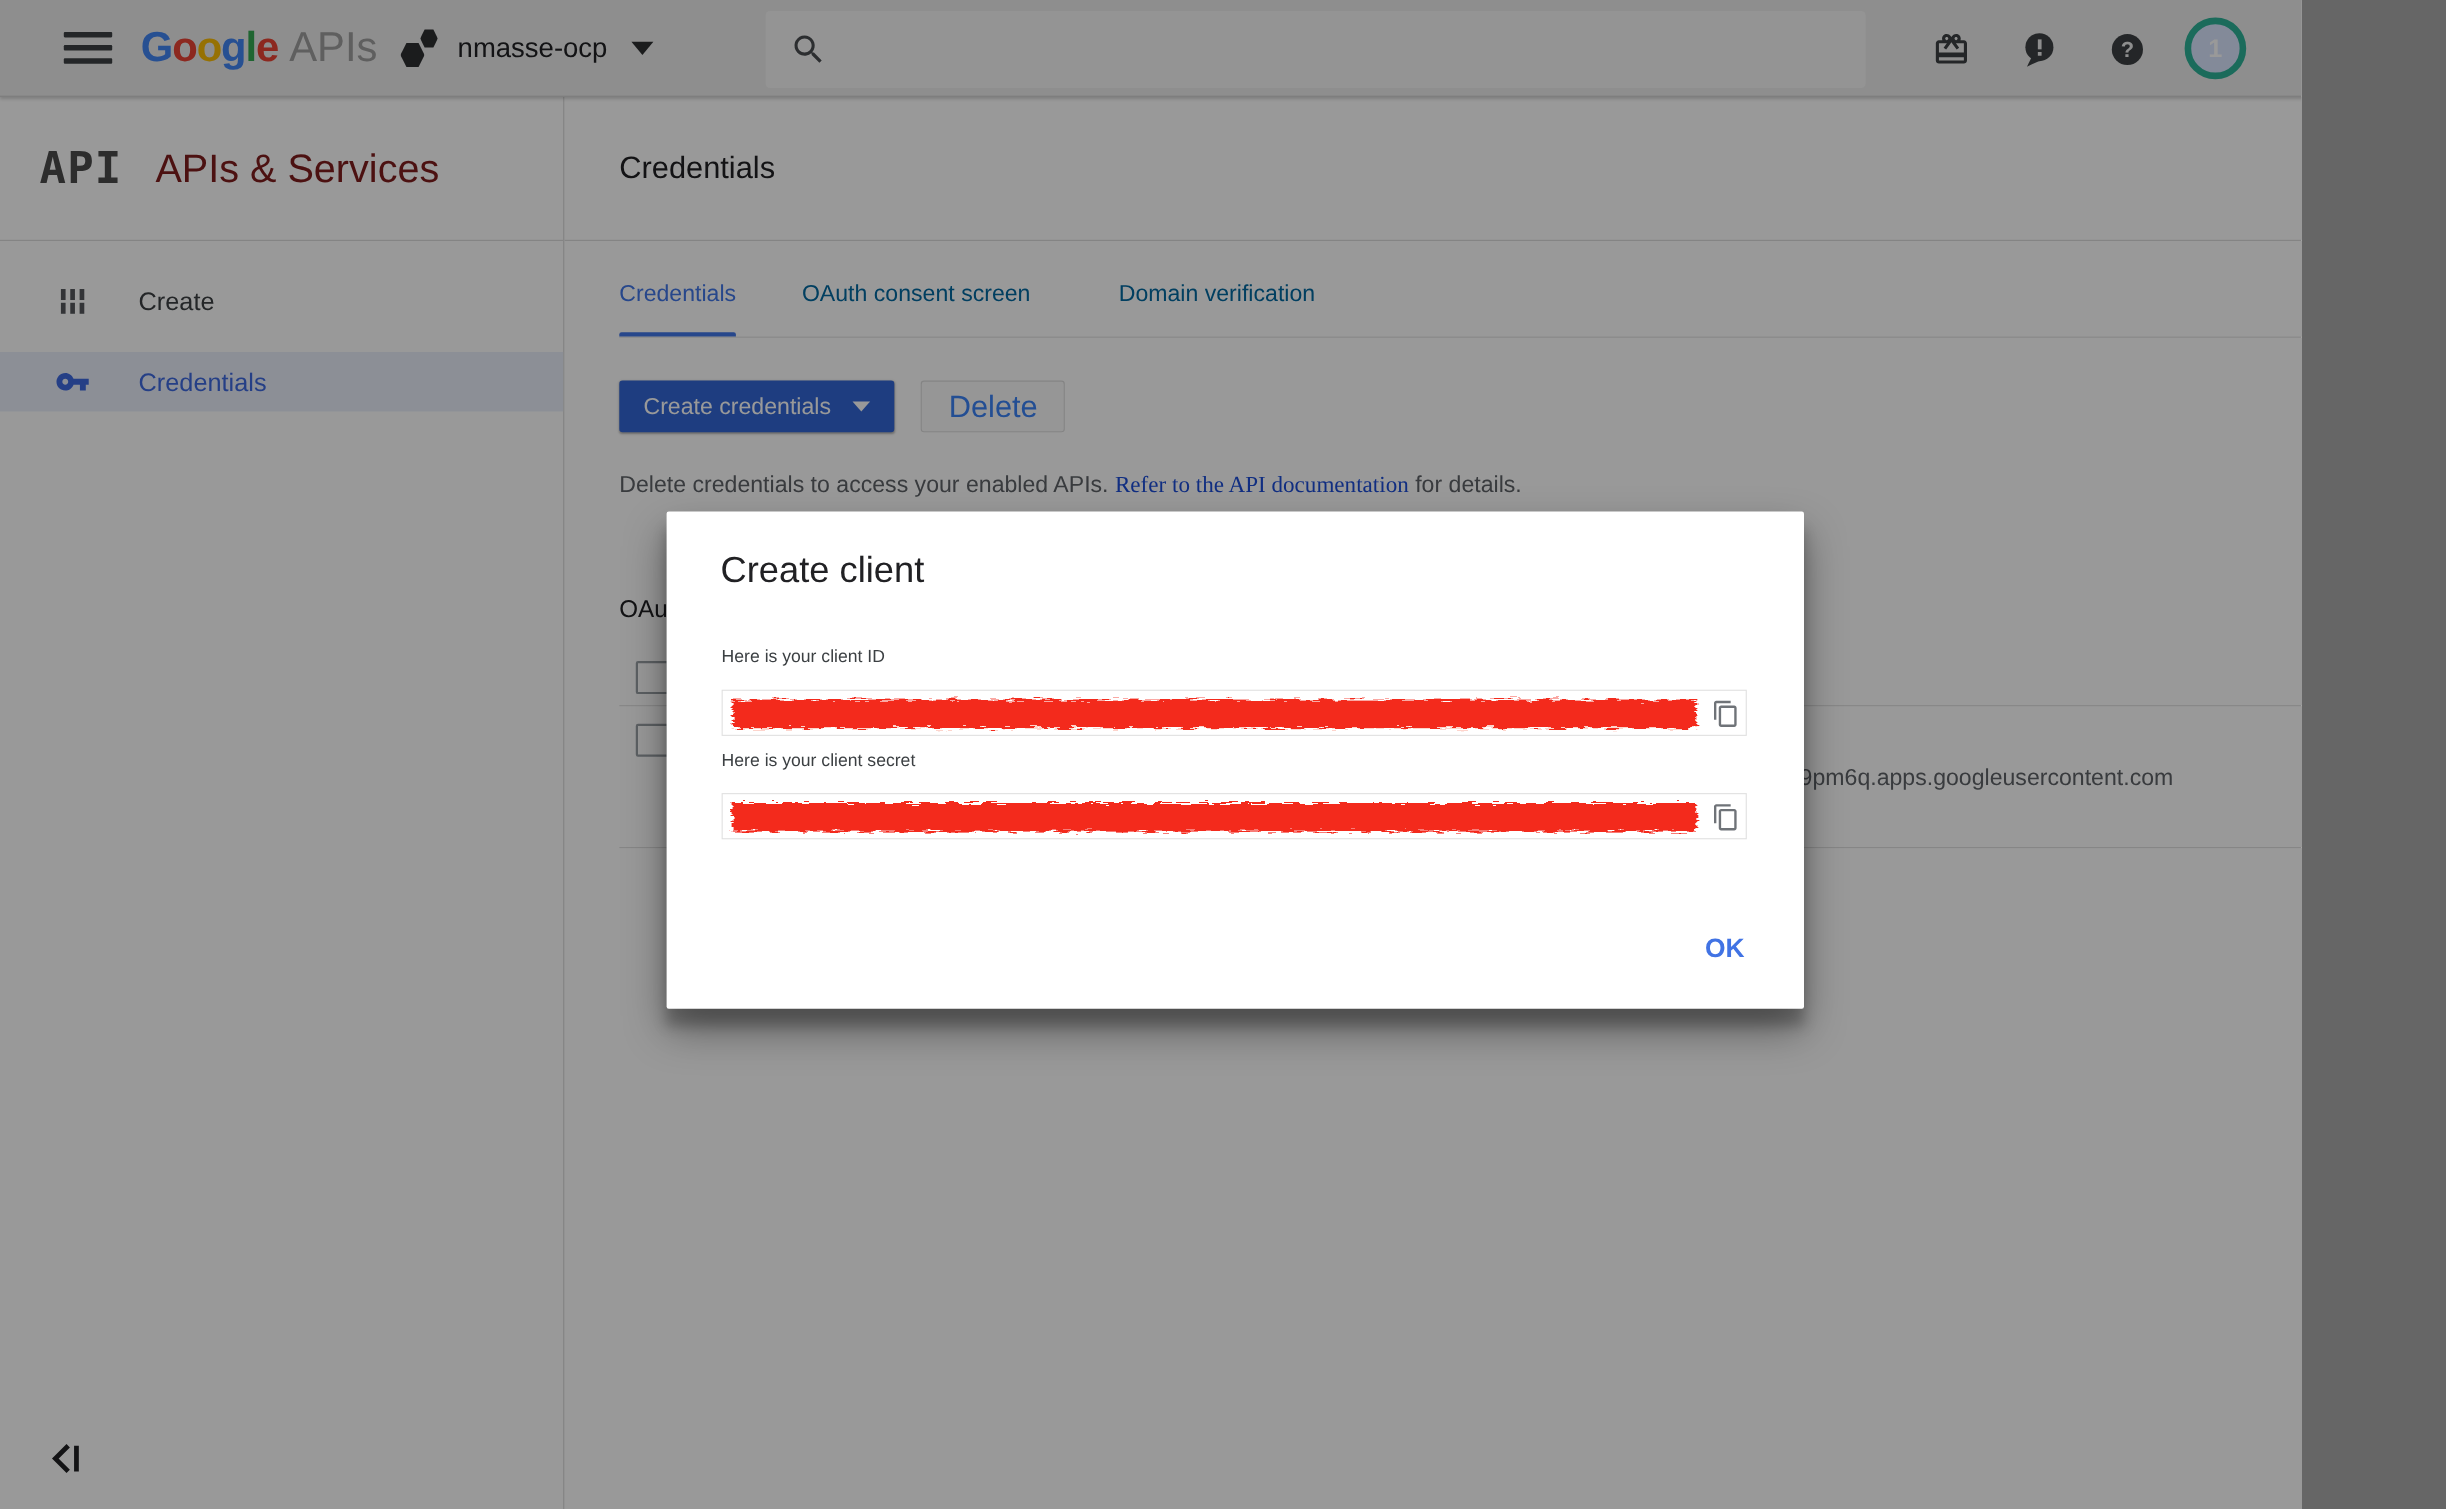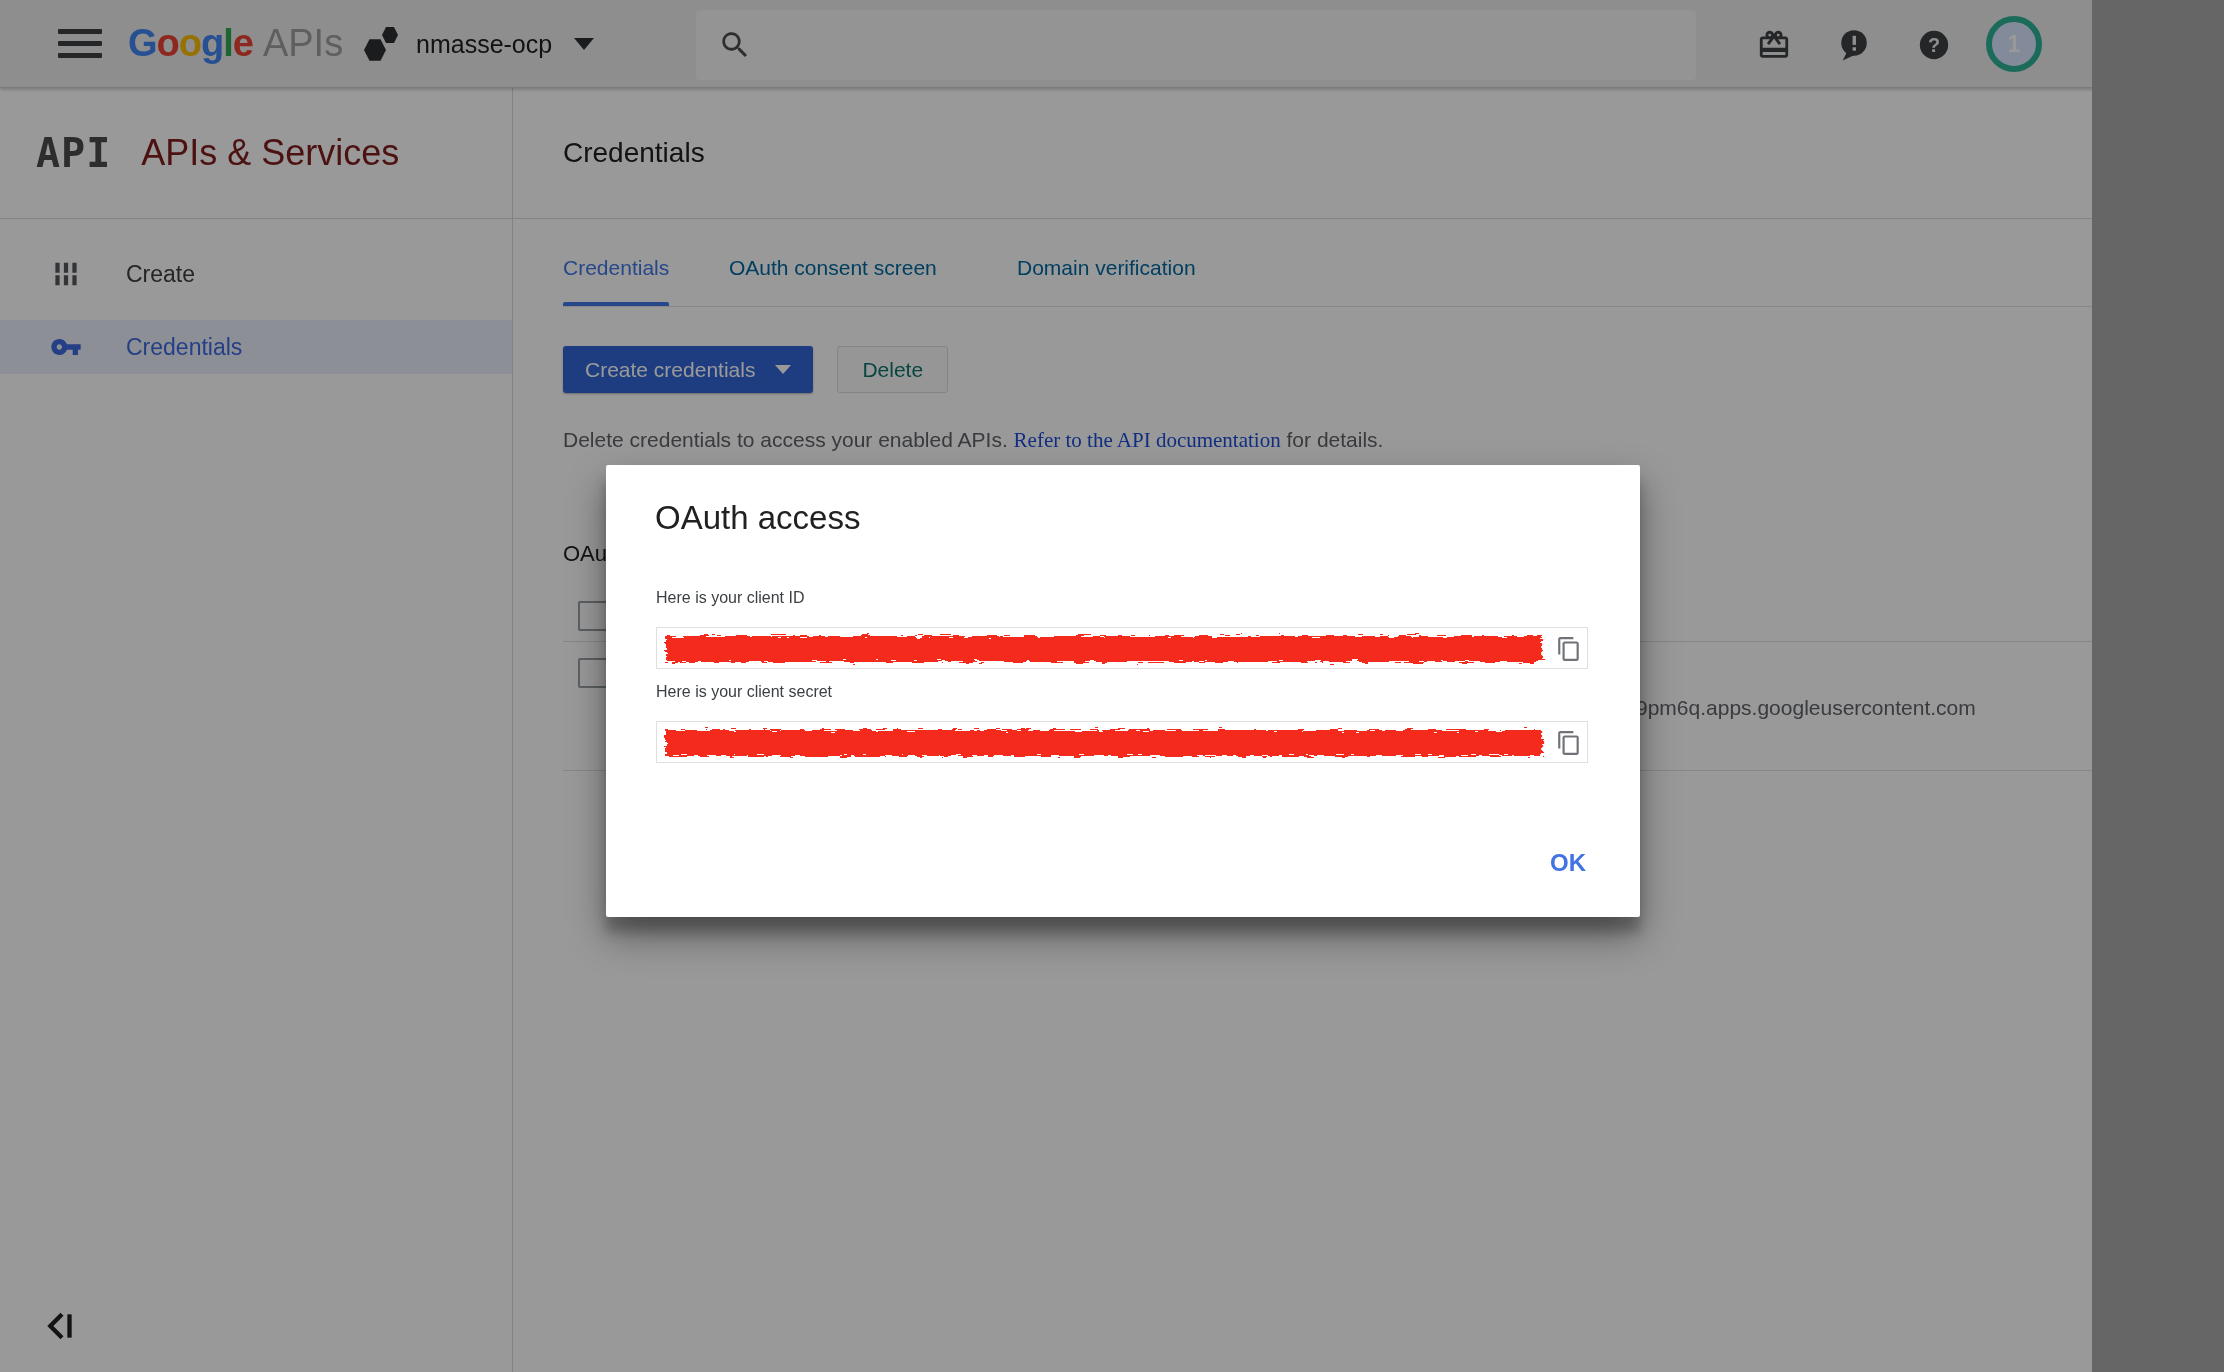--- a/index.html
+++ b/index.html
@@ -65,21 +65,21 @@
   .tab.active { color:#4277e8; font-weight:400; }
   .tab .underline { position:absolute; left:0; bottom:0; height:4px; width:100%; background:#4277e8; border-radius:2px 2px 0 0; }
   .tab-1 { left:0; } .tab-2 { left:166px; } .tab-3 { left:454px; }
   .btn-row { position:absolute; left:50px; top:258px; display:flex; }
   .btn-create { height:47px; background:#3367d6; color:#fff; border:none; border-radius:3px; font-size:21px;
                 font-family:"Liberation Sans",sans-serif; padding:0 22px; display:flex; align-items:center;
                 cursor:pointer; box-shadow:0 1px 2px rgba(0,0,0,.3); }
   .btn-create .caret { width:0; height:0; border-left:8px solid transparent; border-right:8px solid transparent;
                        border-top:9px solid #fff; margin-left:20px; }
   .btn-delete { height:47px; margin-left:24px; background:#fbfbfb; border:1px solid #dcdcdc; border-radius:3px;
-                color:#0f766e; font-size:21px; font-family:"Liberation Sans",sans-serif; padding:0 24px; }
+                color:#3b82f6; font-size:28px; font-family:"Liberation Sans",sans-serif; padding:0 24px; }
   .desc { position:absolute; left:50px; top:340px; font-size:21px; color:#5f6368; }
   .desc a { color:#1d4ed8; text-decoration:none; cursor:pointer;font-family:Liberation Serif, serif; }
   .section-heading { position:absolute; left:50px; top:453px; font-size:22px; color:#212124; }
   .checkbox { position:absolute; width:30px; height:30px; border:2px solid #9aa0a6; border-radius:2px;
               background:#fff; cursor:pointer; }
   .cb1 { left:65px; top:513px; } .cb2 { left:65px; top:570px; }
   .row-divider { position:absolute; left:50px; width:1621px; height:1px; background:#e0e0e0; }
   .rd1 { top:553px; } .rd2 { top:682px; }
   .client-domain { position:absolute; left:1123px; top:608px; font-size:21px; color:#5f6368; white-space:nowrap; }
   .row-actions { position:absolute; left:1633px; top:573px; display:flex; flex-direction:column; }
@@ -243,21 +243,21 @@
       </svg>
       <svg class="act" viewBox="0 0 24 24">
         <path d="M19 9h-4V3H9v6H5l7 7 7-7zM5 18v2h14v-2H5z" fill="#202124"></path>
       </svg>
     </div>
   </div>
 
   <div class="scrim"></div>
 
   <div class="modal">
-    <div class="modal-title">OAuth access</div>
+    <div class="modal-title">Create client</div>
 
     <div class="m-label ml1">Here is your client ID</div>
     <div class="m-field mf1">
       <svg class="scribble" preserveAspectRatio="none">
         <defs>
           <filter id="rough1" x="-5%" y="-25%" width="110%" height="150%">
             <feTurbulence type="fractalNoise" baseFrequency="0.08 0.6" numOctaves="2" seed="7" result="n"></feTurbulence>
             <feDisplacementMap in="SourceGraphic" in2="n" scale="9" xChannelSelector="R" yChannelSelector="G"></feDisplacementMap>
           </filter>
         </defs>

